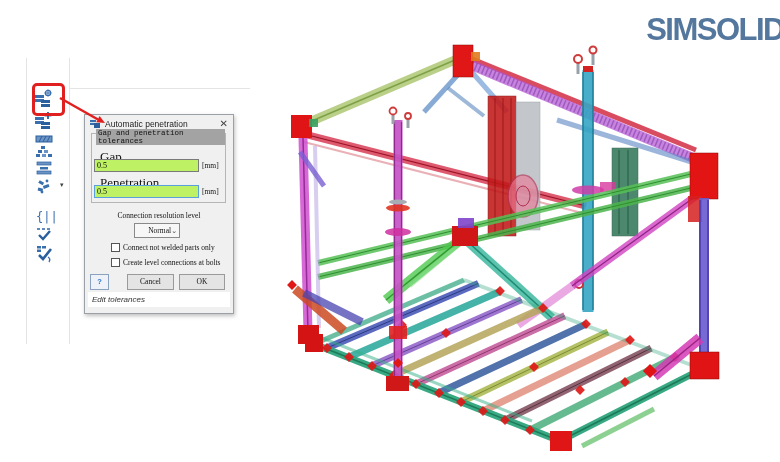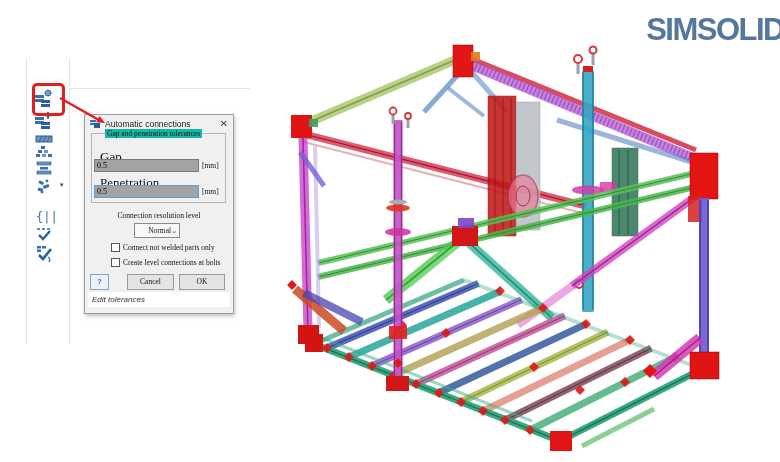--- a/index.html
+++ b/index.html
@@ -19,23 +19,23 @@
          border-radius:5px;z-index:6;}
   #arrowsvg{position:absolute;left:0;top:0;width:780px;height:462px;z-index:6;pointer-events:none;}
   
   #dlg{position:absolute;left:72px;top:114px;width:148px;height:198px;background:#f0f0f0;
        border:1px solid #9aa0a6;box-shadow:1px 2px 4px rgba(0,0,0,.25);z-index:5;
        font-family:"Liberation Serif",serif;color:#111;}
   .dlg-title{position:absolute;top:0;left:0;right:0;height:17px;display:flex;align-items:center;
              padding:0 5px;gap:4px;font-family:"Liberation Sans",sans-serif;font-size:8.5px;color:#222;}
   .dlg-close{margin-left:auto;font-size:10px;color:#444;cursor:pointer;line-height:10px;}
   .grp{position:absolute;left:6px;top:18px;width:133px;height:68px;border:1px solid #b5b5b5;}
-  .grp-legend{position:absolute;top:-5px;left:13px;background:#14b8a6;padding:0 2px;font-size:7.5px;}
+  .grp-legend{position:absolute;top:-5px;left:4px;background:#a3a3a3;padding:0 2px;font-size:7.5px;font-family:Liberation Mono, monospace;}
   .flbl{position:absolute;left:15px;font-size:13px;}
-  .finp{position:absolute;left:9px;width:101px;height:11px;border:1px solid #7a7a7a;background:#a3a3a3;
+  .finp{position:absolute;left:9px;width:101px;height:11px;border:1px solid #7a7a7a;background:#bef264;
         font-family:"Liberation Serif",serif;font-size:8px;padding:0 0 0 2px;}
   .finp.focus{border:1px solid #5aa0dc;}
   .funit{position:absolute;left:117px;font-size:7.5px;}
   .ctrlbl{position:absolute;left:0;right:0;top:96px;text-align:center;font-size:7.5px;}
   .combo{position:absolute;left:49px;top:108px;width:44px;height:13px;border:1px solid #8a8a8a;
          background:#f7f7f7;font-size:7.5px;display:flex;align-items:center;cursor:pointer;}
   .combo span.val{flex:1;text-align:right;}
   .combo span.car{font-size:7px;color:#444;margin-right:2px;}
   .cbrow{position:absolute;left:6px;display:flex;align-items:center;gap:3px;font-size:7.5px;padding-left:20px;}
   .cbbox{width:7px;height:7px;border:1px solid #555;background:#fff;display:inline-block;cursor:pointer;}
@@ -328,21 +328,21 @@
   <polygon points="93,123 84.2,122.2 87.6,116" fill="#e01f1f"></polygon>
 </svg>
 
 <div id="dlg">
   <div class="dlg-title">
     <svg width="11" height="10" viewBox="0 0 11 10">
       <rect x="0" y="1" width="6" height="5" fill="#3a6fae"></rect>
           <rect x="4" y="4" width="6" height="5" fill="#2a5f9e"></rect>
       <line x1="0" y1="3.5" x2="6" y2="3.5" stroke="#fff" stroke-width=".8"></line>
     </svg>
-    <span>Automatic connections</span>
+    <span>Automatic penetration</span>
     <span class="dlg-close">✕</span>
   </div>
   <div class="grp">
     <span class="grp-legend">Gap and penetration tolerances</span>
   </div>
   <span class="flbl" style="top:34px">Gap</span>
   <input class="finp" style="top: 44px;" value="0.5">
   <span class="funit" style="top:46px">[mm]</span>
   <span class="flbl" style="top:60px">Penetration</span>
   <input class="finp focus" style="top: 70px;" value="0.5">

